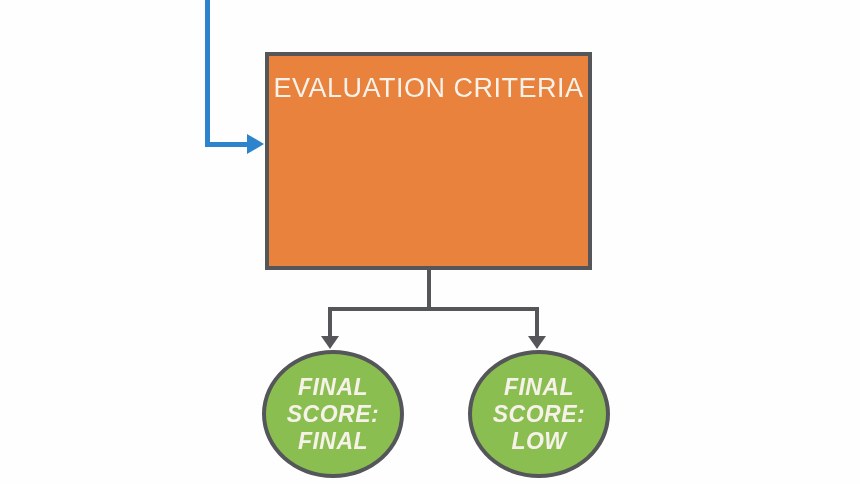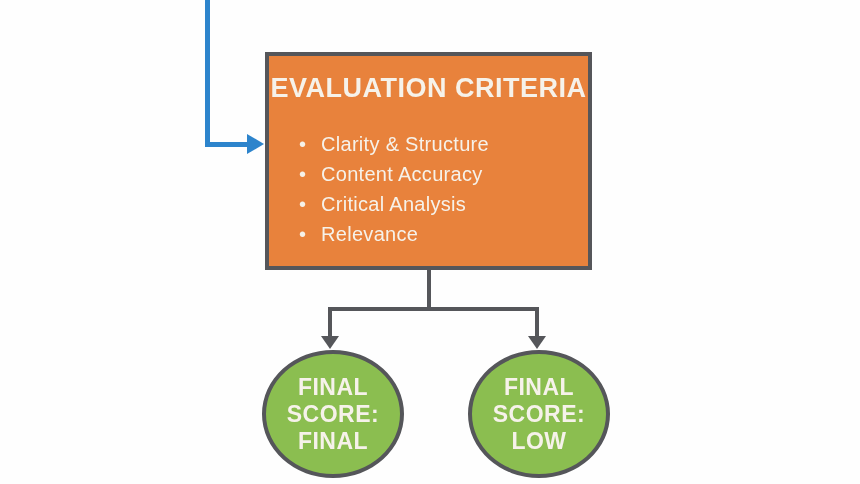--- a/index.html
+++ b/index.html
@@ -35,21 +35,21 @@
   .criteria-box{
     left:265px;top:52px;width:327px;height:218px;
     background:var(--box-fill);
     border:4px solid var(--box-border);
     color:var(--text-light);
   }
   .criteria-title{
     margin-top:17px;
     text-align:center;
     font-size:27px;
-    font-weight:700;
+    font-weight:400;
     letter-spacing:.5px;
   }
   .criteria-list{
     margin-top:25px;
     padding-left:30px;
     list-style:none;
     font-size:20px;
     letter-spacing:.3px;
   }
   .criteria-list li{
@@ -88,39 +88,34 @@
     color:var(--text-light);
     display:flex;
     flex-direction:column;
     align-items:center;
     justify-content:center;
     text-align:center;
     font-size:23px;
     font-weight:700;
     line-height:27px;
     letter-spacing:.5px;
+    font-style:italic;
   }
   .circle-high{left:262px;top:350px;}
   .circle-low{left:468px;top:350px;}
 </style>
 </head>
 <body>
 
 <div class="abs blue-v"></div>
 <div class="abs blue-h"></div>
 <div class="abs blue-head"></div>
 
 <div class="abs criteria-box">
   <div class="criteria-title">EVALUATION CRITERIA</div>
-  <ul class="criteria-list">
-    <li>Clarity &amp; Structure</li>
-    <li>Content Accuracy</li>
-    <li>Critical Analysis</li>
-    <li>Relevance</li>
-  </ul>
 </div>
 
 <div class="abs conn stem"></div>
 <div class="abs conn hbar"></div>
 <div class="abs conn ldrop"></div>
 <div class="abs conn rdrop"></div>
 <div class="abs down-head lhead"></div>
 <div class="abs down-head rhead"></div>
 
 <div class="abs score-circle circle-high">

